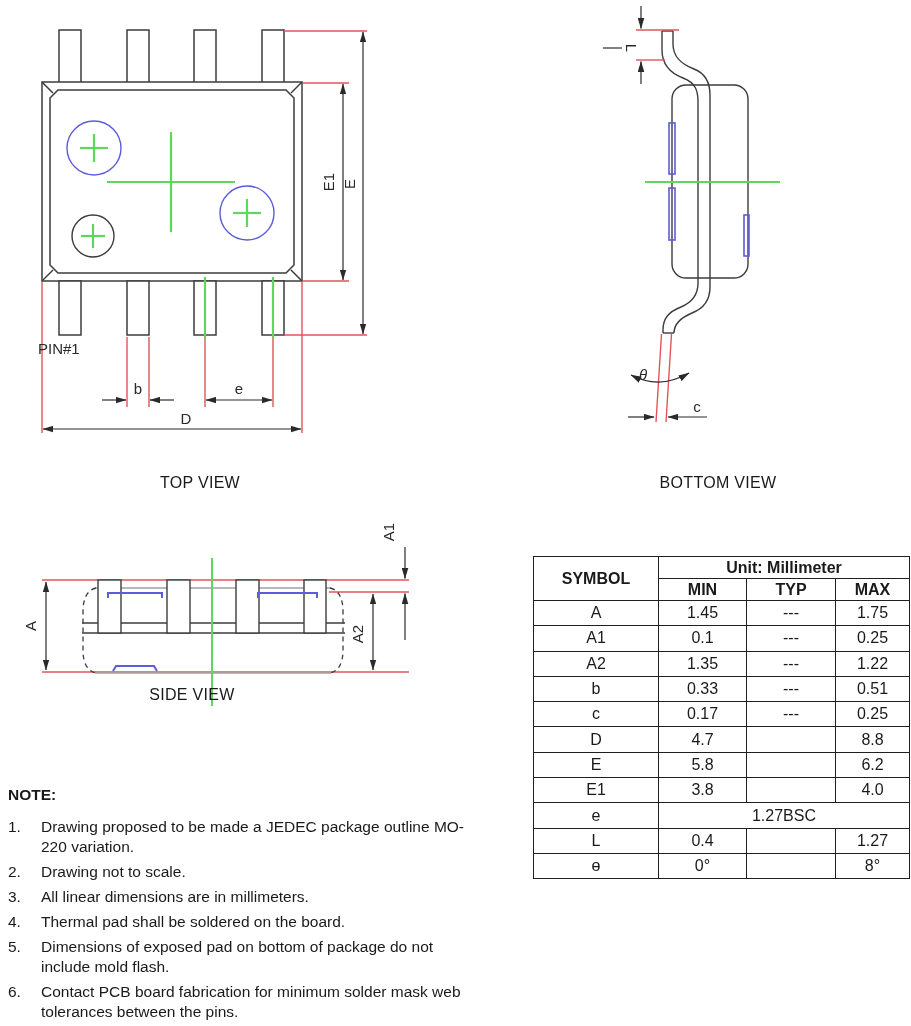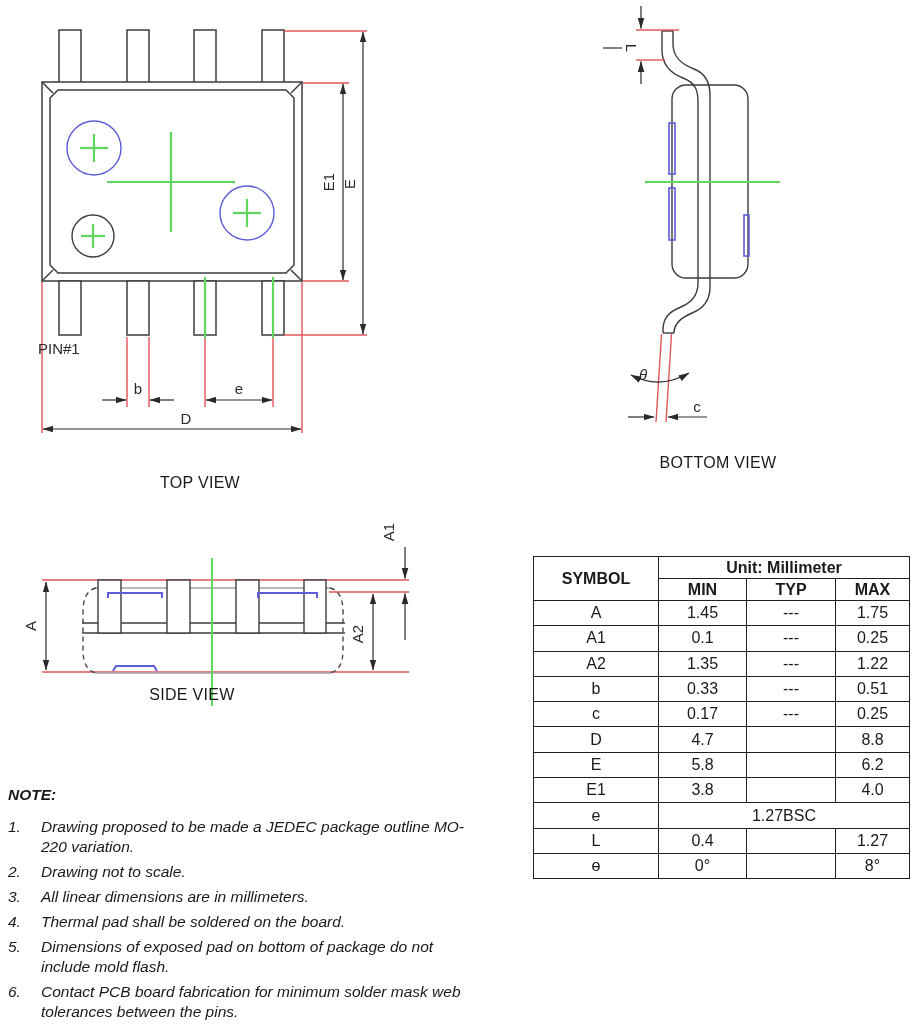--- a/index.html
+++ b/index.html
@@ -7,37 +7,37 @@
     position:relative;width:911px;height:1026px;background:#fff;overflow:hidden;
     font-family:"Liberation Sans",sans-serif;color:#1a1a1a;
   }
   svg{position:absolute;left:0;top:0;}
   svg text{font-family:"Liberation Sans",sans-serif;font-size:15px;fill:#2a2a2a;}
   .caption{
     position:absolute;width:160px;text-align:center;font-size:16px;color:#1a1a1a;
     letter-spacing:0.3px;
   }
   .cap-top{left:120px;top:474px;}
-  .cap-bottom{left:638px;top:454px;}
+  .cap-bottom{left:638px;top:474px;}
   .cap-side{left:112px;top:686px;}
 
   table.dim{
     position:absolute;left:533px;top:556px;border-collapse:collapse;table-layout:fixed;
     font-size:16px;
   }
   table.dim td{
     border:1.4px solid #1f1f1f;text-align:center;vertical-align:middle;padding:0;
     overflow:hidden;white-space:nowrap;
   }
   table.dim .hdr{font-weight:bold;}
   table.dim tr.h1{height:22px;}
   table.dim tr.h2{height:22px;}
   table.dim tr.dr{height:25.3px;}
 
-  .notes{position:absolute;left:8px;top:785px;width:505px;font-size:15.5px;line-height:20px;font-style:italic;}
+  .notes{position:absolute;left:8px;top:785px;width:505px;font-size:15.5px;line-height:20px;}
   .notes .title{font-weight:bold;margin-bottom:12px;}
   .note-item{display:flex;margin-bottom:5px;}
   .note-item .num{width:33px;flex:0 0 33px;}
   .note-item .txt{white-space:pre-line;flex:1;}
 </style>
 </head>
 <body>
 
 <div class="canvas">
 

